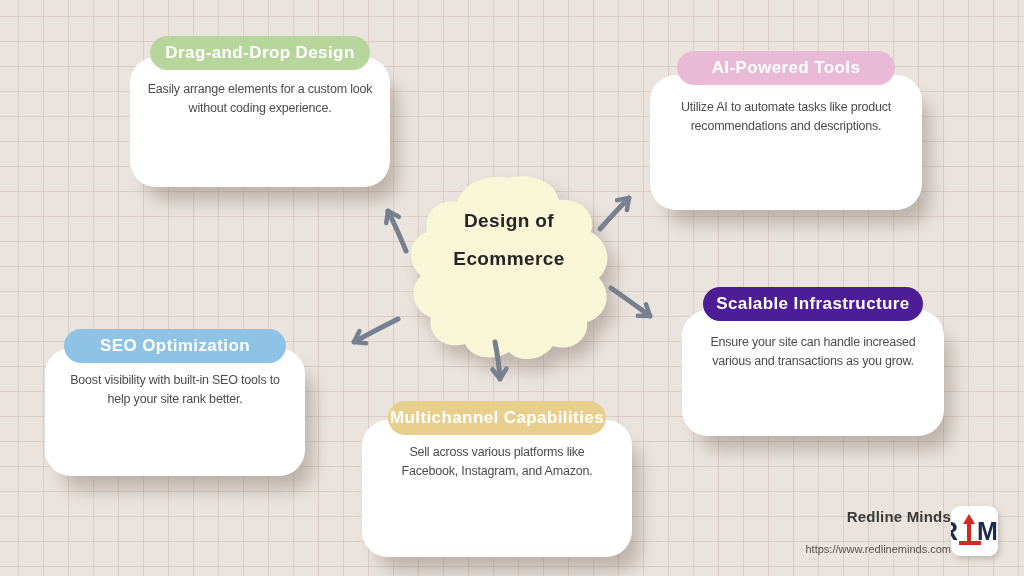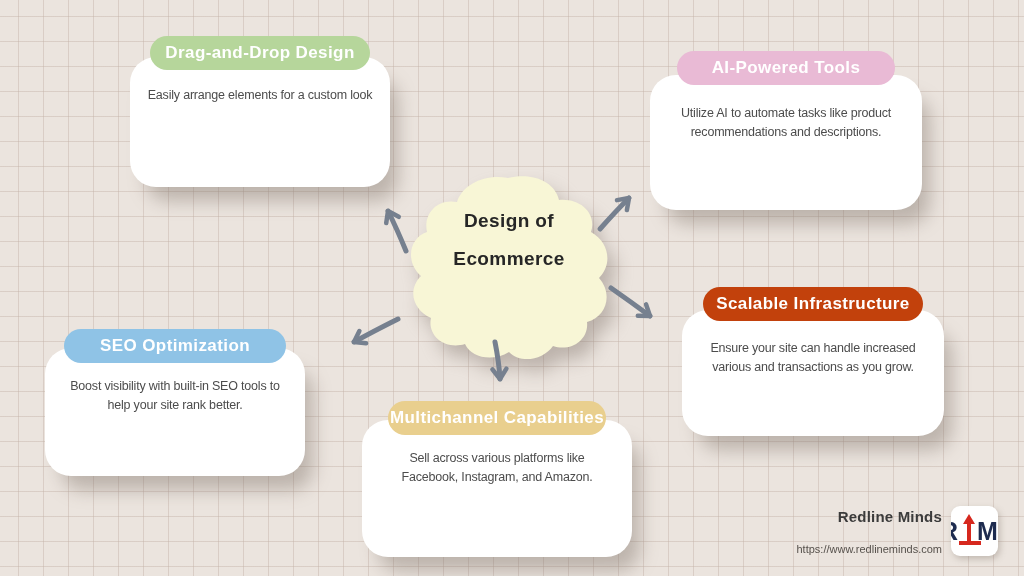--- a/index.html
+++ b/index.html
@@ -22,21 +22,21 @@
   }
   .pill {
     position:absolute; left:50%; transform:translateX(-50%);
     height:34px; border-radius:20px;
     display:flex; align-items:center; justify-content:center;
     color:#ffffff; font-size:17px; font-weight:bold; letter-spacing:.4px;
     white-space:nowrap;
   }
   .card-body {
     text-align:center; color:#4c4c4c; font-size:12.5px; letter-spacing:-0.2px;
-    line-height:1.5; margin-top:29px; white-space:nowrap;
+    line-height:1.5; margin-top:23px; white-space:nowrap;
   }
 
   .card-dragdrop   { left:130px; top:57px;  width:260px; height:130px; }
   .card-dragdrop   .pill { top:-21px; width:220px; }
   .card-ai         { left:650px; top:75px;  width:272px; height:135px; }
   .card-ai         .pill { top:-24px; width:218px; }
   .card-seo        { left:45px;  top:348px; width:260px; height:128px; }
   .card-seo        .pill { top:-19px; width:222px; }
   .card-multi      { left:362px; top:420px; width:270px; height:137px; }
   .card-multi      .pill { top:-19px; width:218px; }
@@ -53,21 +53,21 @@
     text-align:center; font-weight:bold; font-size:19px; color:#262626;
     letter-spacing:.4px; line-height:38px;
   }
 
   
   .arrows { position:absolute; left:0; top:0; width:1024px; height:576px; pointer-events:none; }
 
   
   .footer {
     position:absolute; right:26px; top:506px;
-    display:flex; align-items:center; gap:9px;
+    display:flex; align-items:center; 
   }
   .brand-text { text-align:right; }
   .brand-name { font-size:15px; font-weight:bold; color:#3b3b3b; letter-spacing:.2px; }
   .brand-url  { font-size:11px; color:#55504b; margin-top:18px; }
   .logo-box {
     width:47px; height:50px; background:#ffffff; border-radius:9px;
     display:flex; align-items:center; justify-content:center;
     overflow:hidden; box-shadow:2px 3px 6px rgba(120,108,98,.35);
   }
   .logo-letter { font-size:25px; font-weight:bold; color:#1d2b4f; }
@@ -112,20 +112,21 @@
       <path d="M600,229 Q616,211 629,198" marker-end="url(#ah)"></path>
       <path d="M611,288 Q631,302 650,316" marker-end="url(#ah)"></path>
       <path d="M495,342 Q499,362 500,379" marker-end="url(#ah)"></path>
     </g>
   </svg>
 
   <div class="card card-dragdrop">
     <div class="pill" style="background: rgb(182, 214, 155);">Drag-and-Drop Design</div>
     <div class="card-body">
       <div>Easily arrange elements for a custom look</div>
+      <div>without coding experience.</div>
     </div>
   </div>
 
   <div class="card card-ai">
     <div class="pill" style="background: rgb(233, 186, 213);">AI-Powered Tools</div>
     <div class="card-body">
       <div>Utilize AI to automate tasks like product</div>
       <div>recommendations and descriptions.</div>
     </div>
   </div>
@@ -140,21 +141,21 @@
 
   <div class="card card-multi">
     <div class="pill" style="background: rgb(233, 207, 142);">Multichannel Capabilities</div>
     <div class="card-body">
       <div>Sell across various platforms like</div>
       <div>Facebook, Instagram, and Amazon.</div>
     </div>
   </div>
 
   <div class="card card-scalable">
-    <div class="pill" style="background: #c2410c;">Scalable Infrastructure</div>
+    <div class="pill" style="background: #4c1d95;">Scalable Infrastructure</div>
     <div class="card-body">
       <div>Ensure your site can handle increased</div>
       <div>various and transactions as you grow.</div>
     </div>
   </div>
 
   <div class="footer">
     <div class="brand-text">
       <div class="brand-name">Redline Minds</div>
       <div class="brand-url">https://www.redlineminds.com</div>

